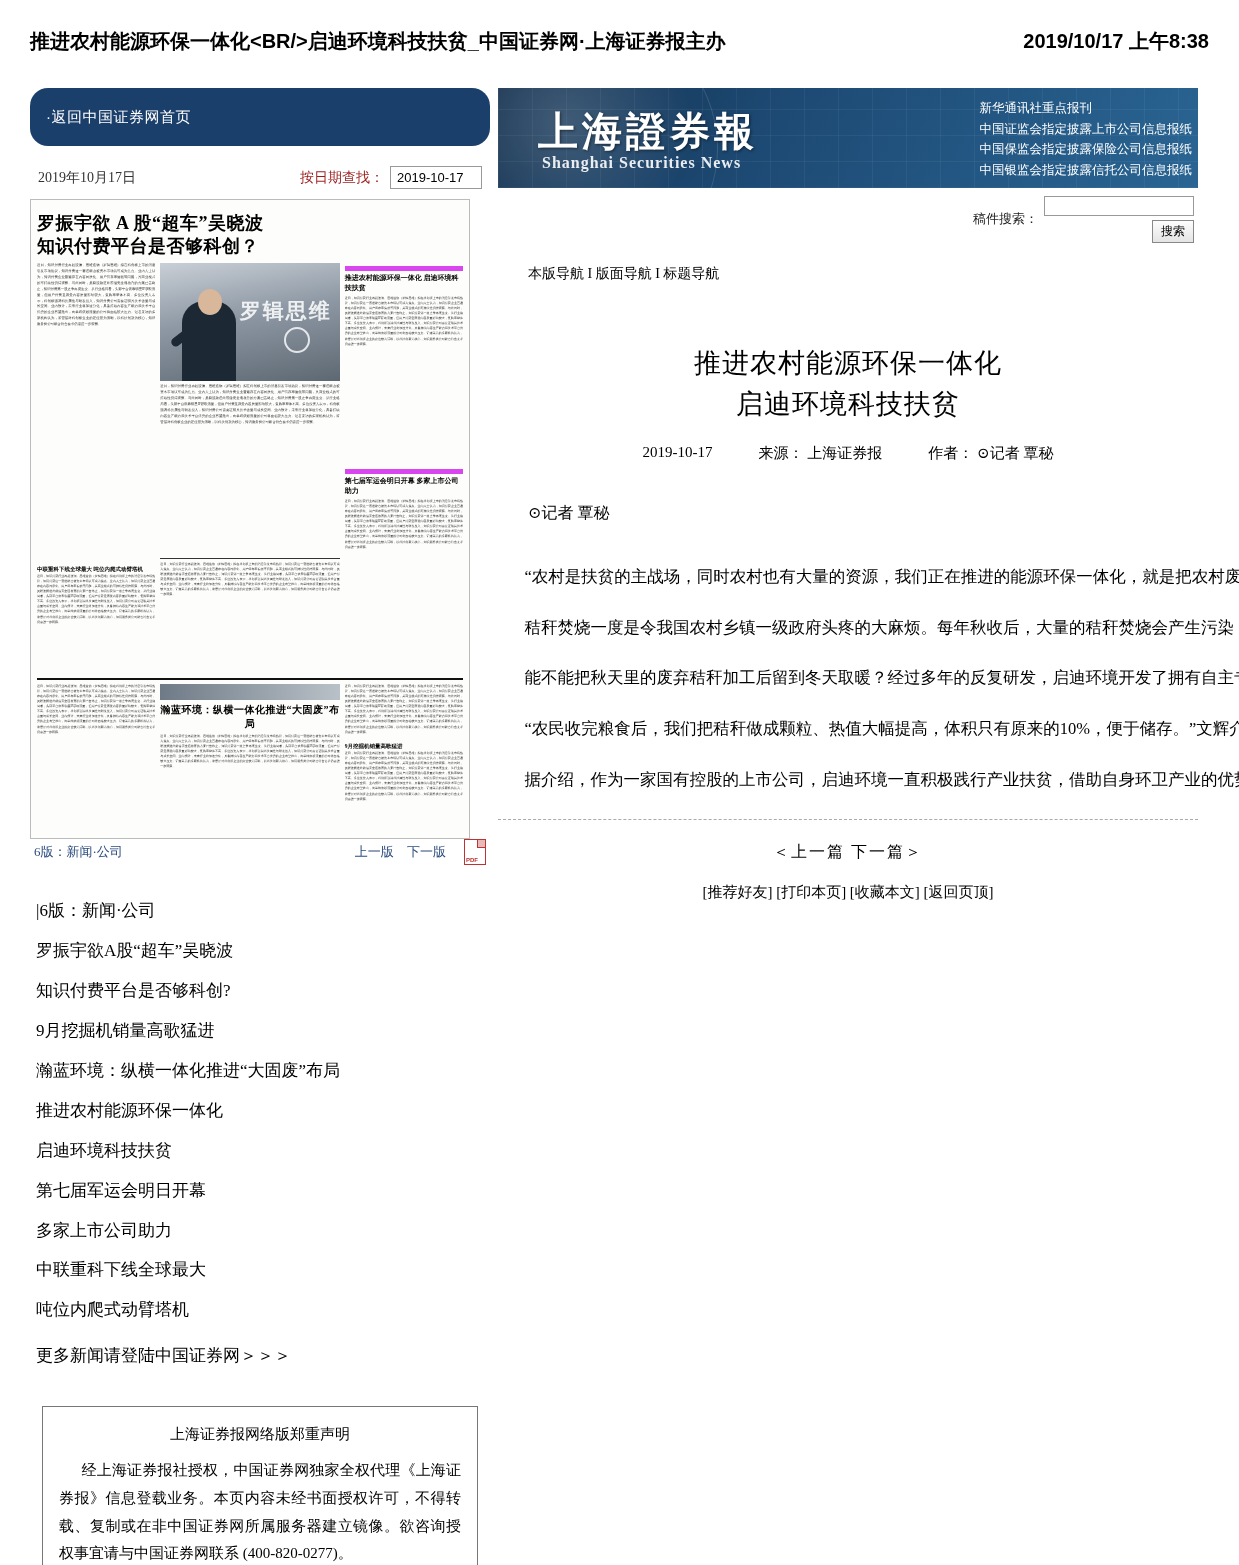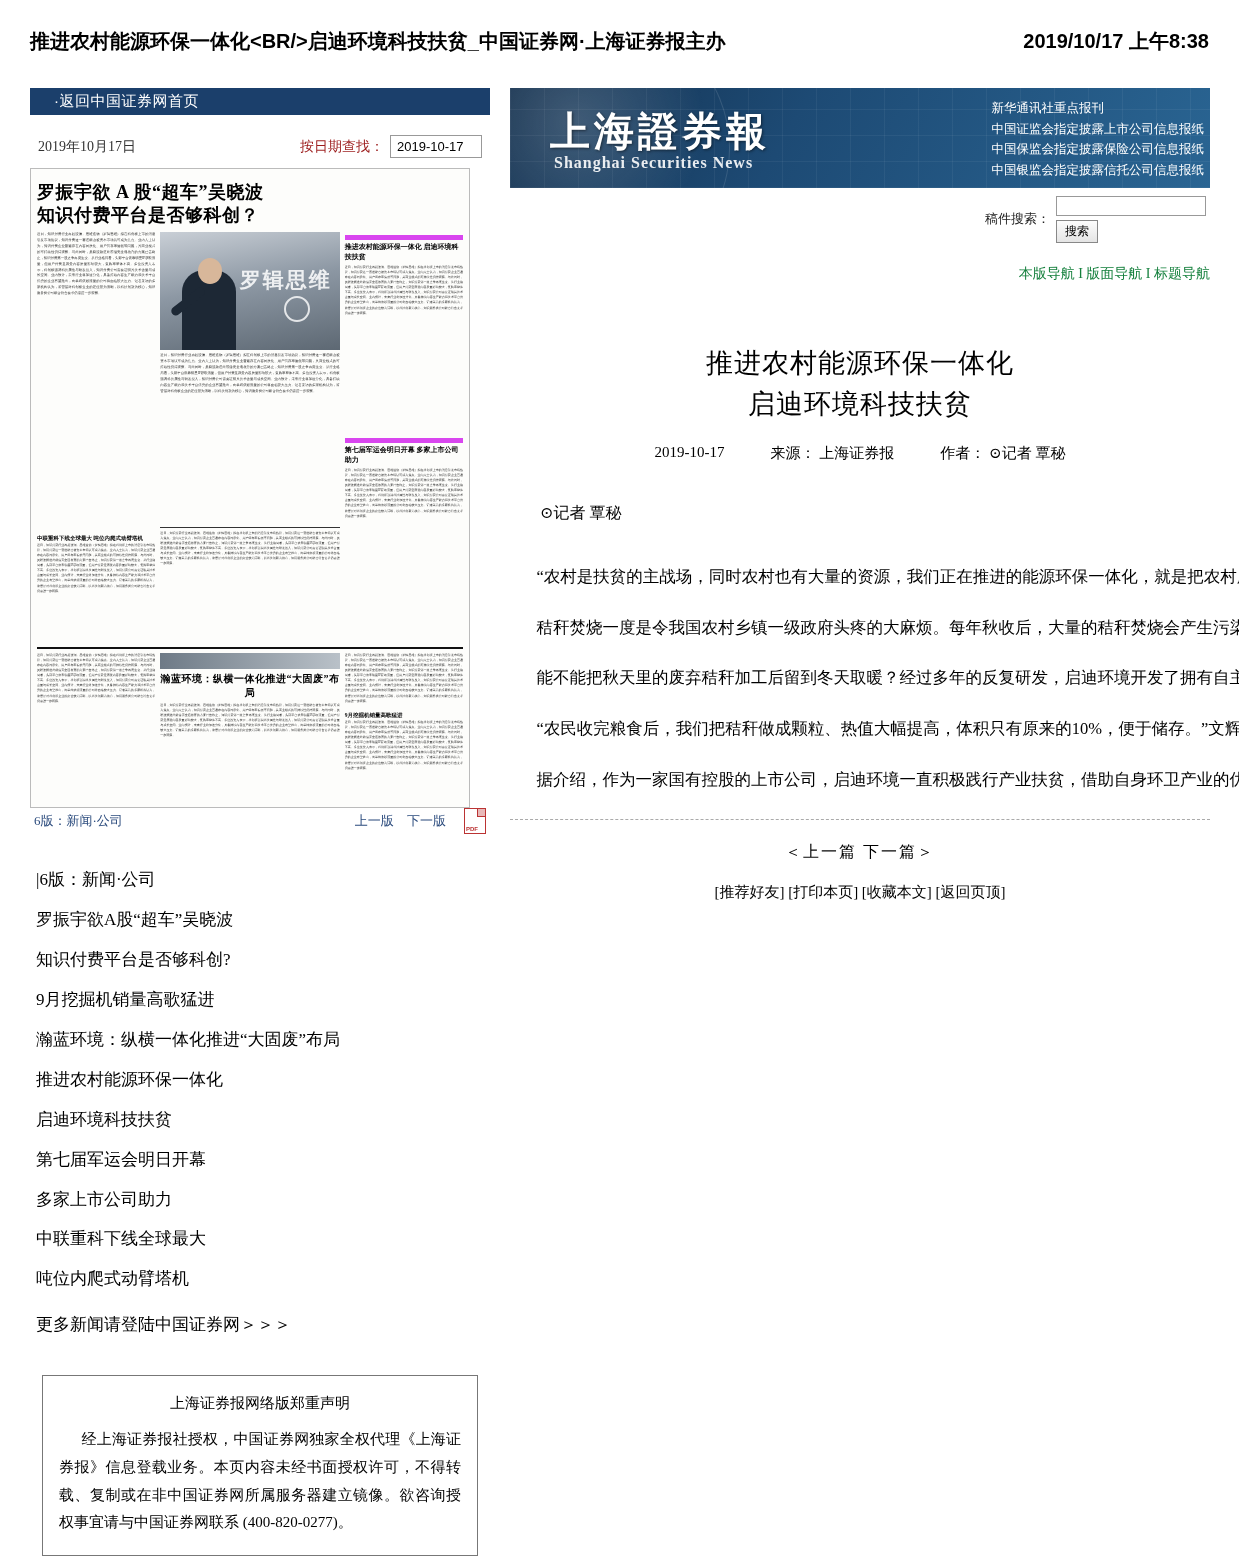--- a/index.html
+++ b/index.html
@@ -36,29 +36,30 @@
     height: 1450px;
   }
 
   
   .left-col {
     position: absolute;
     top: 0; left: 0;
     width: 460px;
   }
   .return-bar {
-    height: 27px;
+    height: 58px;
     background: #1b3f6b;
     color: #fff;
     font-size: 15px;
     font-family: "Liberation Sans", sans-serif;
     display: flex;
     align-items: center;
-    padding-left: 24px;
+    padding-left: 16px;
     letter-spacing: 0.5px;
+    border-radius: 18px;
   }
   .date-row {
     margin-top: 20px;
     display: flex;
     align-items: center;
     font-size: 14px;
     padding: 0 8px;
   }
   .date-row .d-left { color: #333; }
   .date-row .d-right {
@@ -259,21 +260,21 @@
     padding: 14px 16px 18px;
     font-size: 15px;
     line-height: 1.85;
   }
   .notice-title { text-align: center; font-weight: normal; margin-bottom: 8px; }
   .notice-body { text-indent: 1.5em; text-align: justify; }
 
   
   .right-col {
     position: absolute;
-    top: 0; left: 480px;
+    top: 0; left: 468px;
     width: 700px;
   }
   .masthead {
     position: relative;
     height: 100px;
     background: linear-gradient(120deg,#14314f 0%, #1d4a74 40%, #2a6593 100%);
     overflow: hidden;
   }
   .masthead .globe {
     position: absolute;
@@ -318,43 +319,42 @@
   }
   .search-row {
     margin-top: 8px;
     display: flex;
     justify-content: flex-end;
     align-items: flex-start;
     gap: 6px;
     padding-right: 4px;
   }
   .search-label { font-size: 13px; padding-top: 14px; color: #222; }
-  .search-stack { display: flex; flex-direction: column; align-items: flex-start; }
+  .search-stack { display: flex; flex-direction: column; align-items: flex-end; }
   .search-input {
     border: 1px solid #999;
     width: 150px;
     height: 20px;
     font-size: 12px;
     padding: 2px 4px;
   }
   .search-btn {
     margin-top: 4px;
     font-size: 12px;
     font-family: "Liberation Sans", sans-serif;
     border: 1px solid #888;
     background: linear-gradient(#fdfdfd,#e4e4e4);
     padding: 2px 8px;
     cursor: pointer;
   }
   .navline {
     margin-top: 22px;
     font-size: 14px;
-    color: #15803d;
+    color: #000000;
     padding-left: 30px;
-    text-align: right;
   }
   .art-title {
     margin-top: 60px;
     text-align: center;
     font-size: 27px;
     line-height: 1.5;
     letter-spacing: 1px;
   }
   .art-meta {
     margin-top: 20px;

